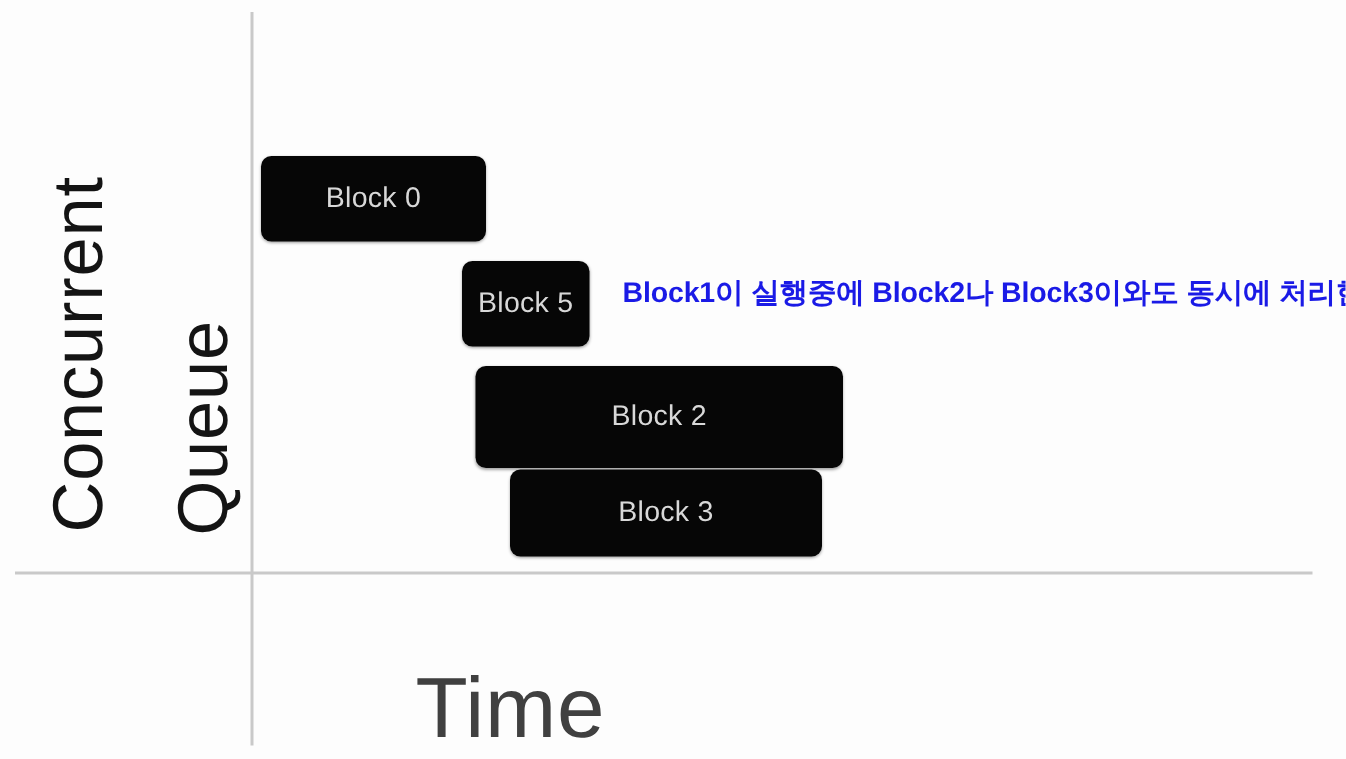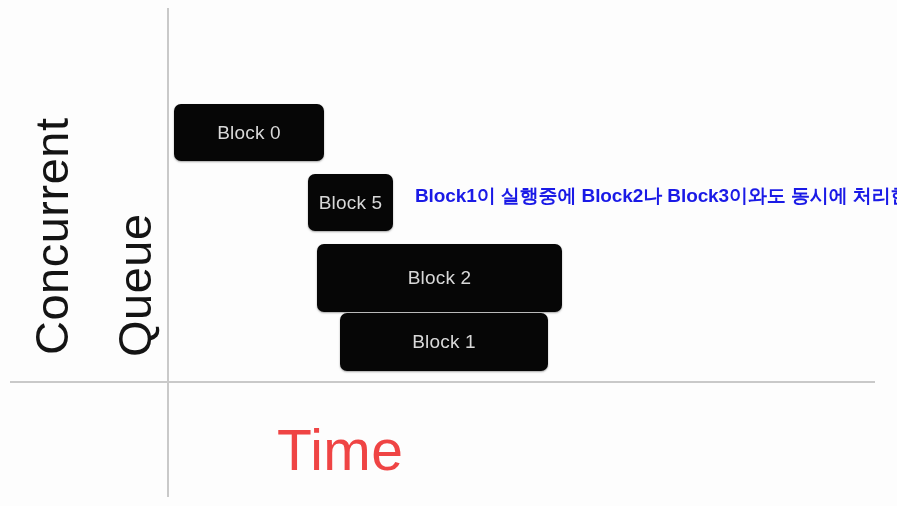--- a/index.html
+++ b/index.html
@@ -56,22 +56,22 @@
     left: 28px;
     top: 355px;
   }
   #label-queue {
     left: 111px;
     top: 357px;
   }
   .axis-label-h {
     position: absolute;
     left: 277px;
-    top: 422px;
-    color: #ef4444;
+    top: 444px;
+    color: #404040;
     font-size: 57px;
     font-weight: 400;
     letter-spacing: 0.5px;
     line-height: 1;
     white-space: nowrap;
   }
 
   
   .block {
     position: absolute;
@@ -119,17 +119,17 @@
   <div class="axis-label-v" id="label-queue">Queue</div>
 
   <div class="axis-label-h">Time</div>
 
   <div class="block" id="block-0">Block 0</div>
 
   <div class="block" id="block-1">Block 5</div>
 
   <div class="block" id="block-2">Block 2</div>
 
-  <div class="block" id="block-3">Block 1</div>
+  <div class="block" id="block-3">Block 3</div>
 
   <div class="annotation">Block1이 실행중에 Block2나 Block3이와도 동시에 처리한다.</div>
 
 </div>
 
 </body></html>

